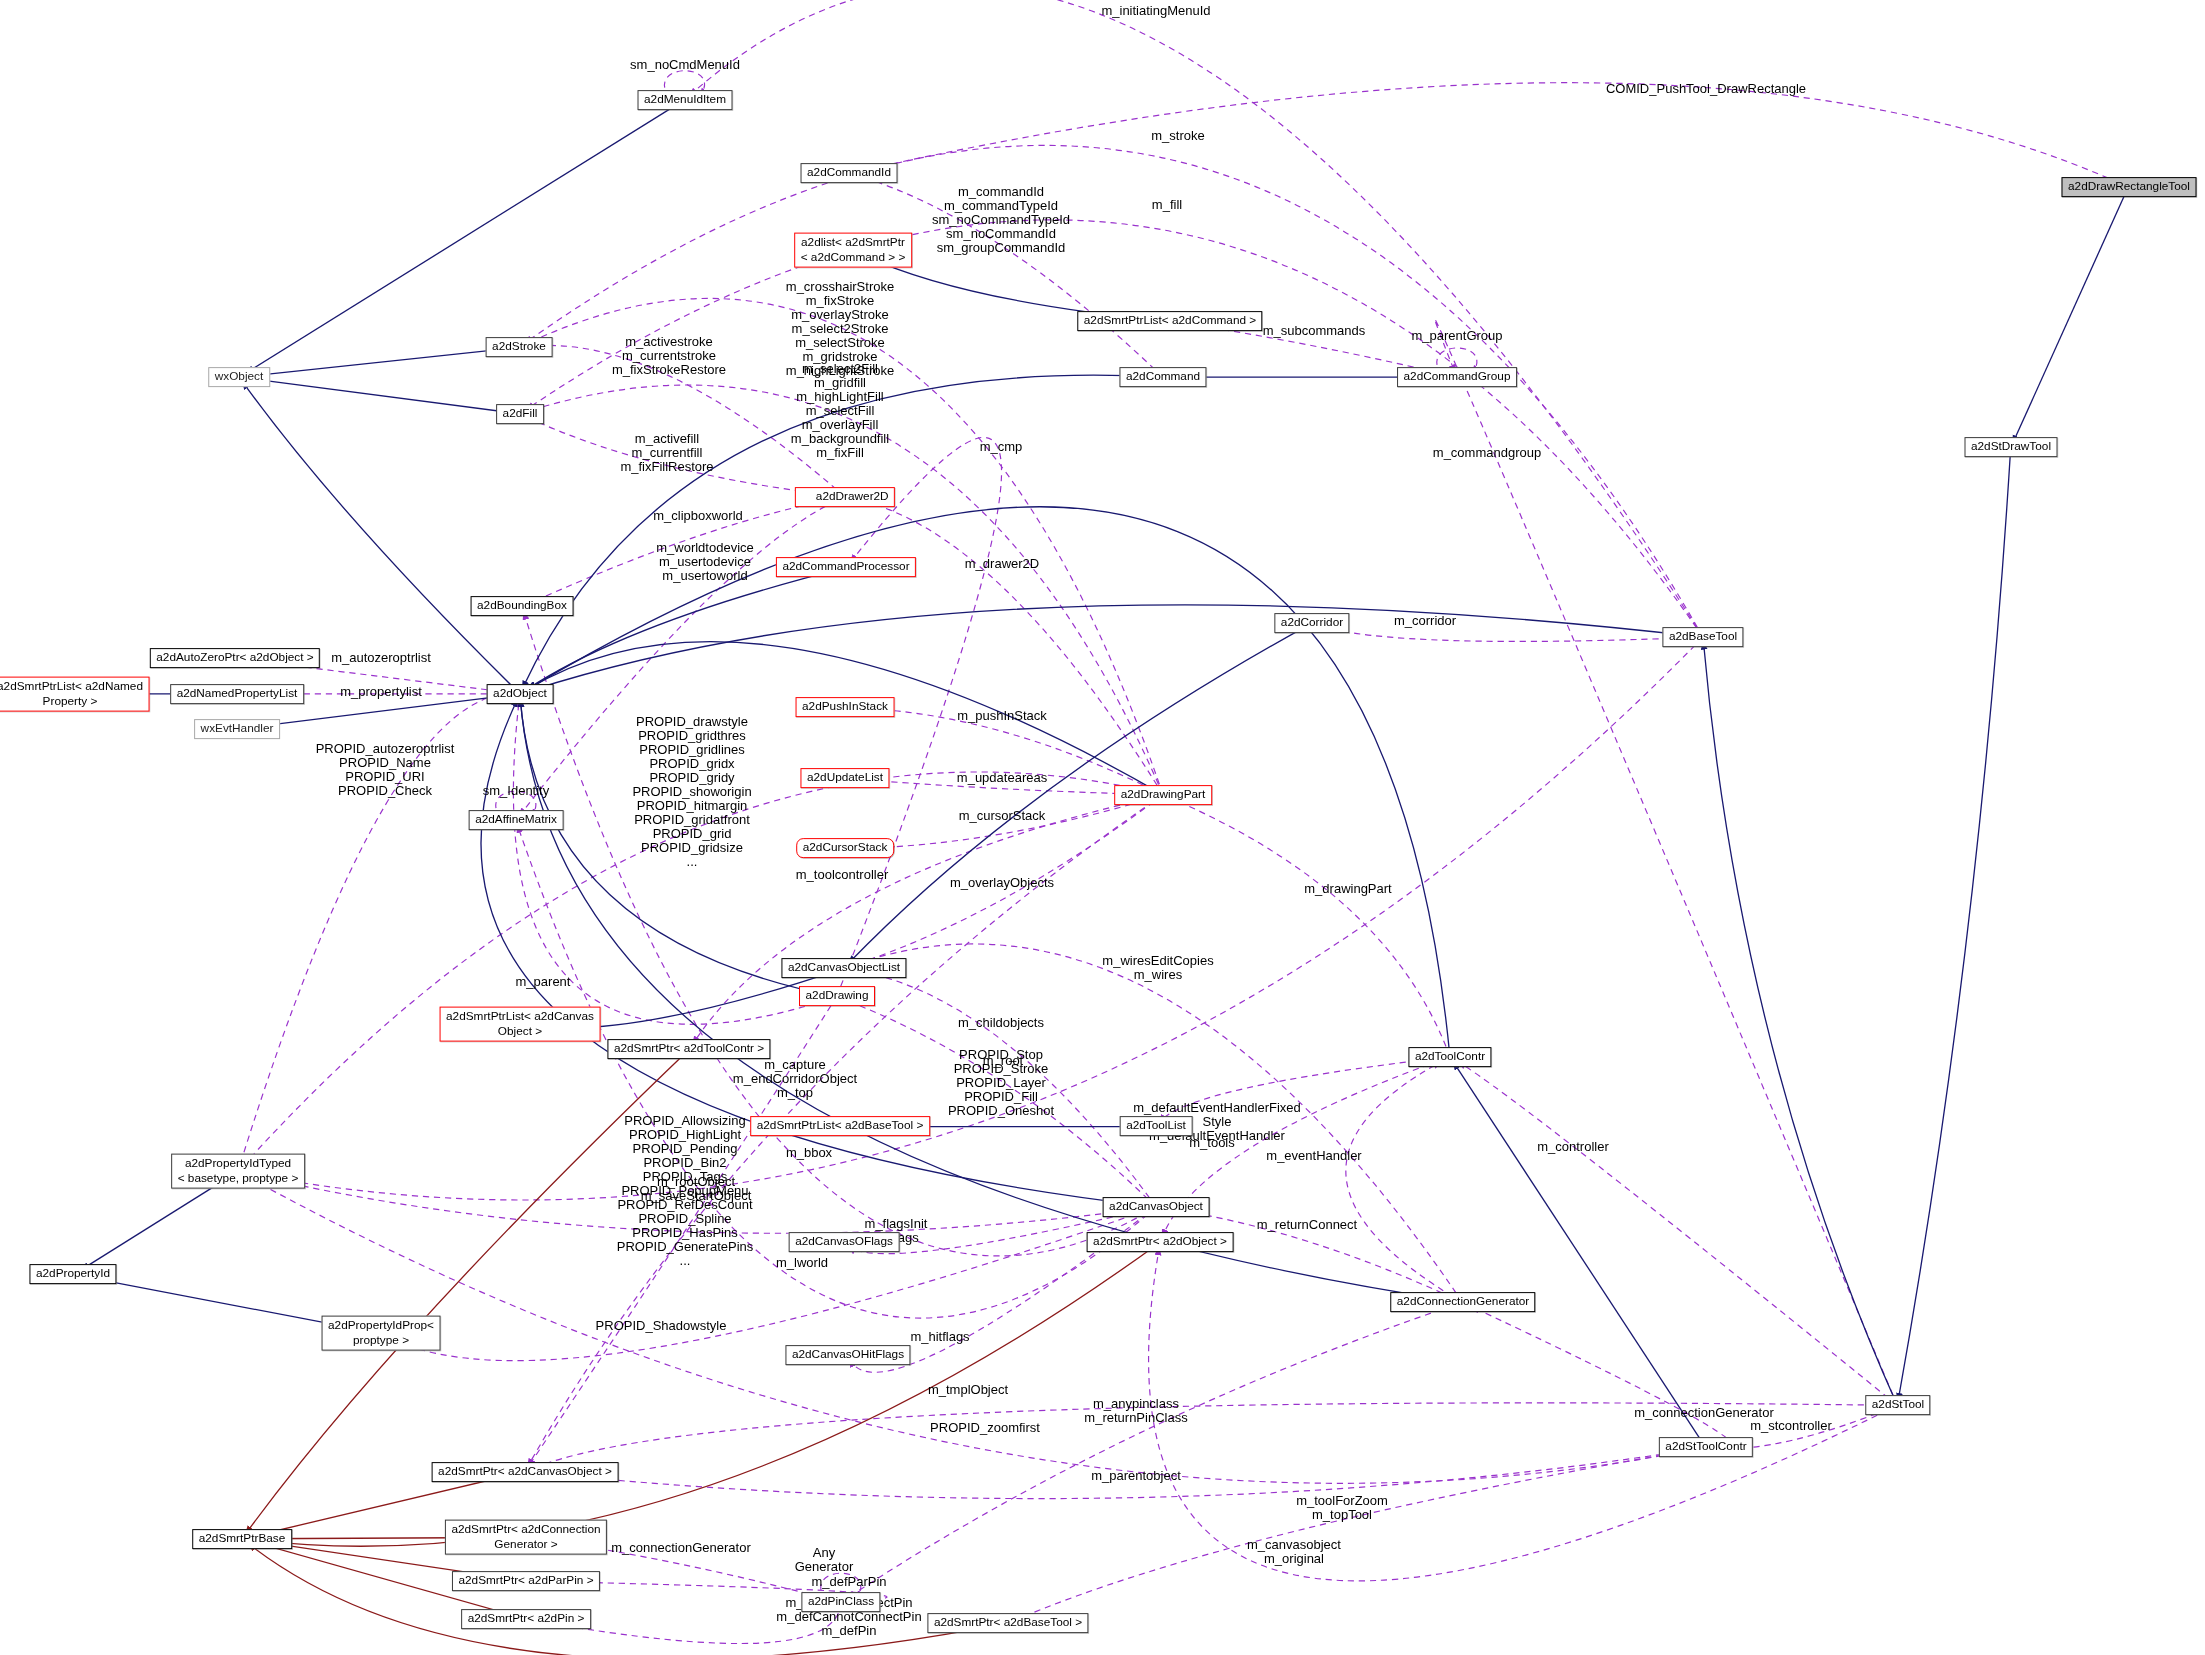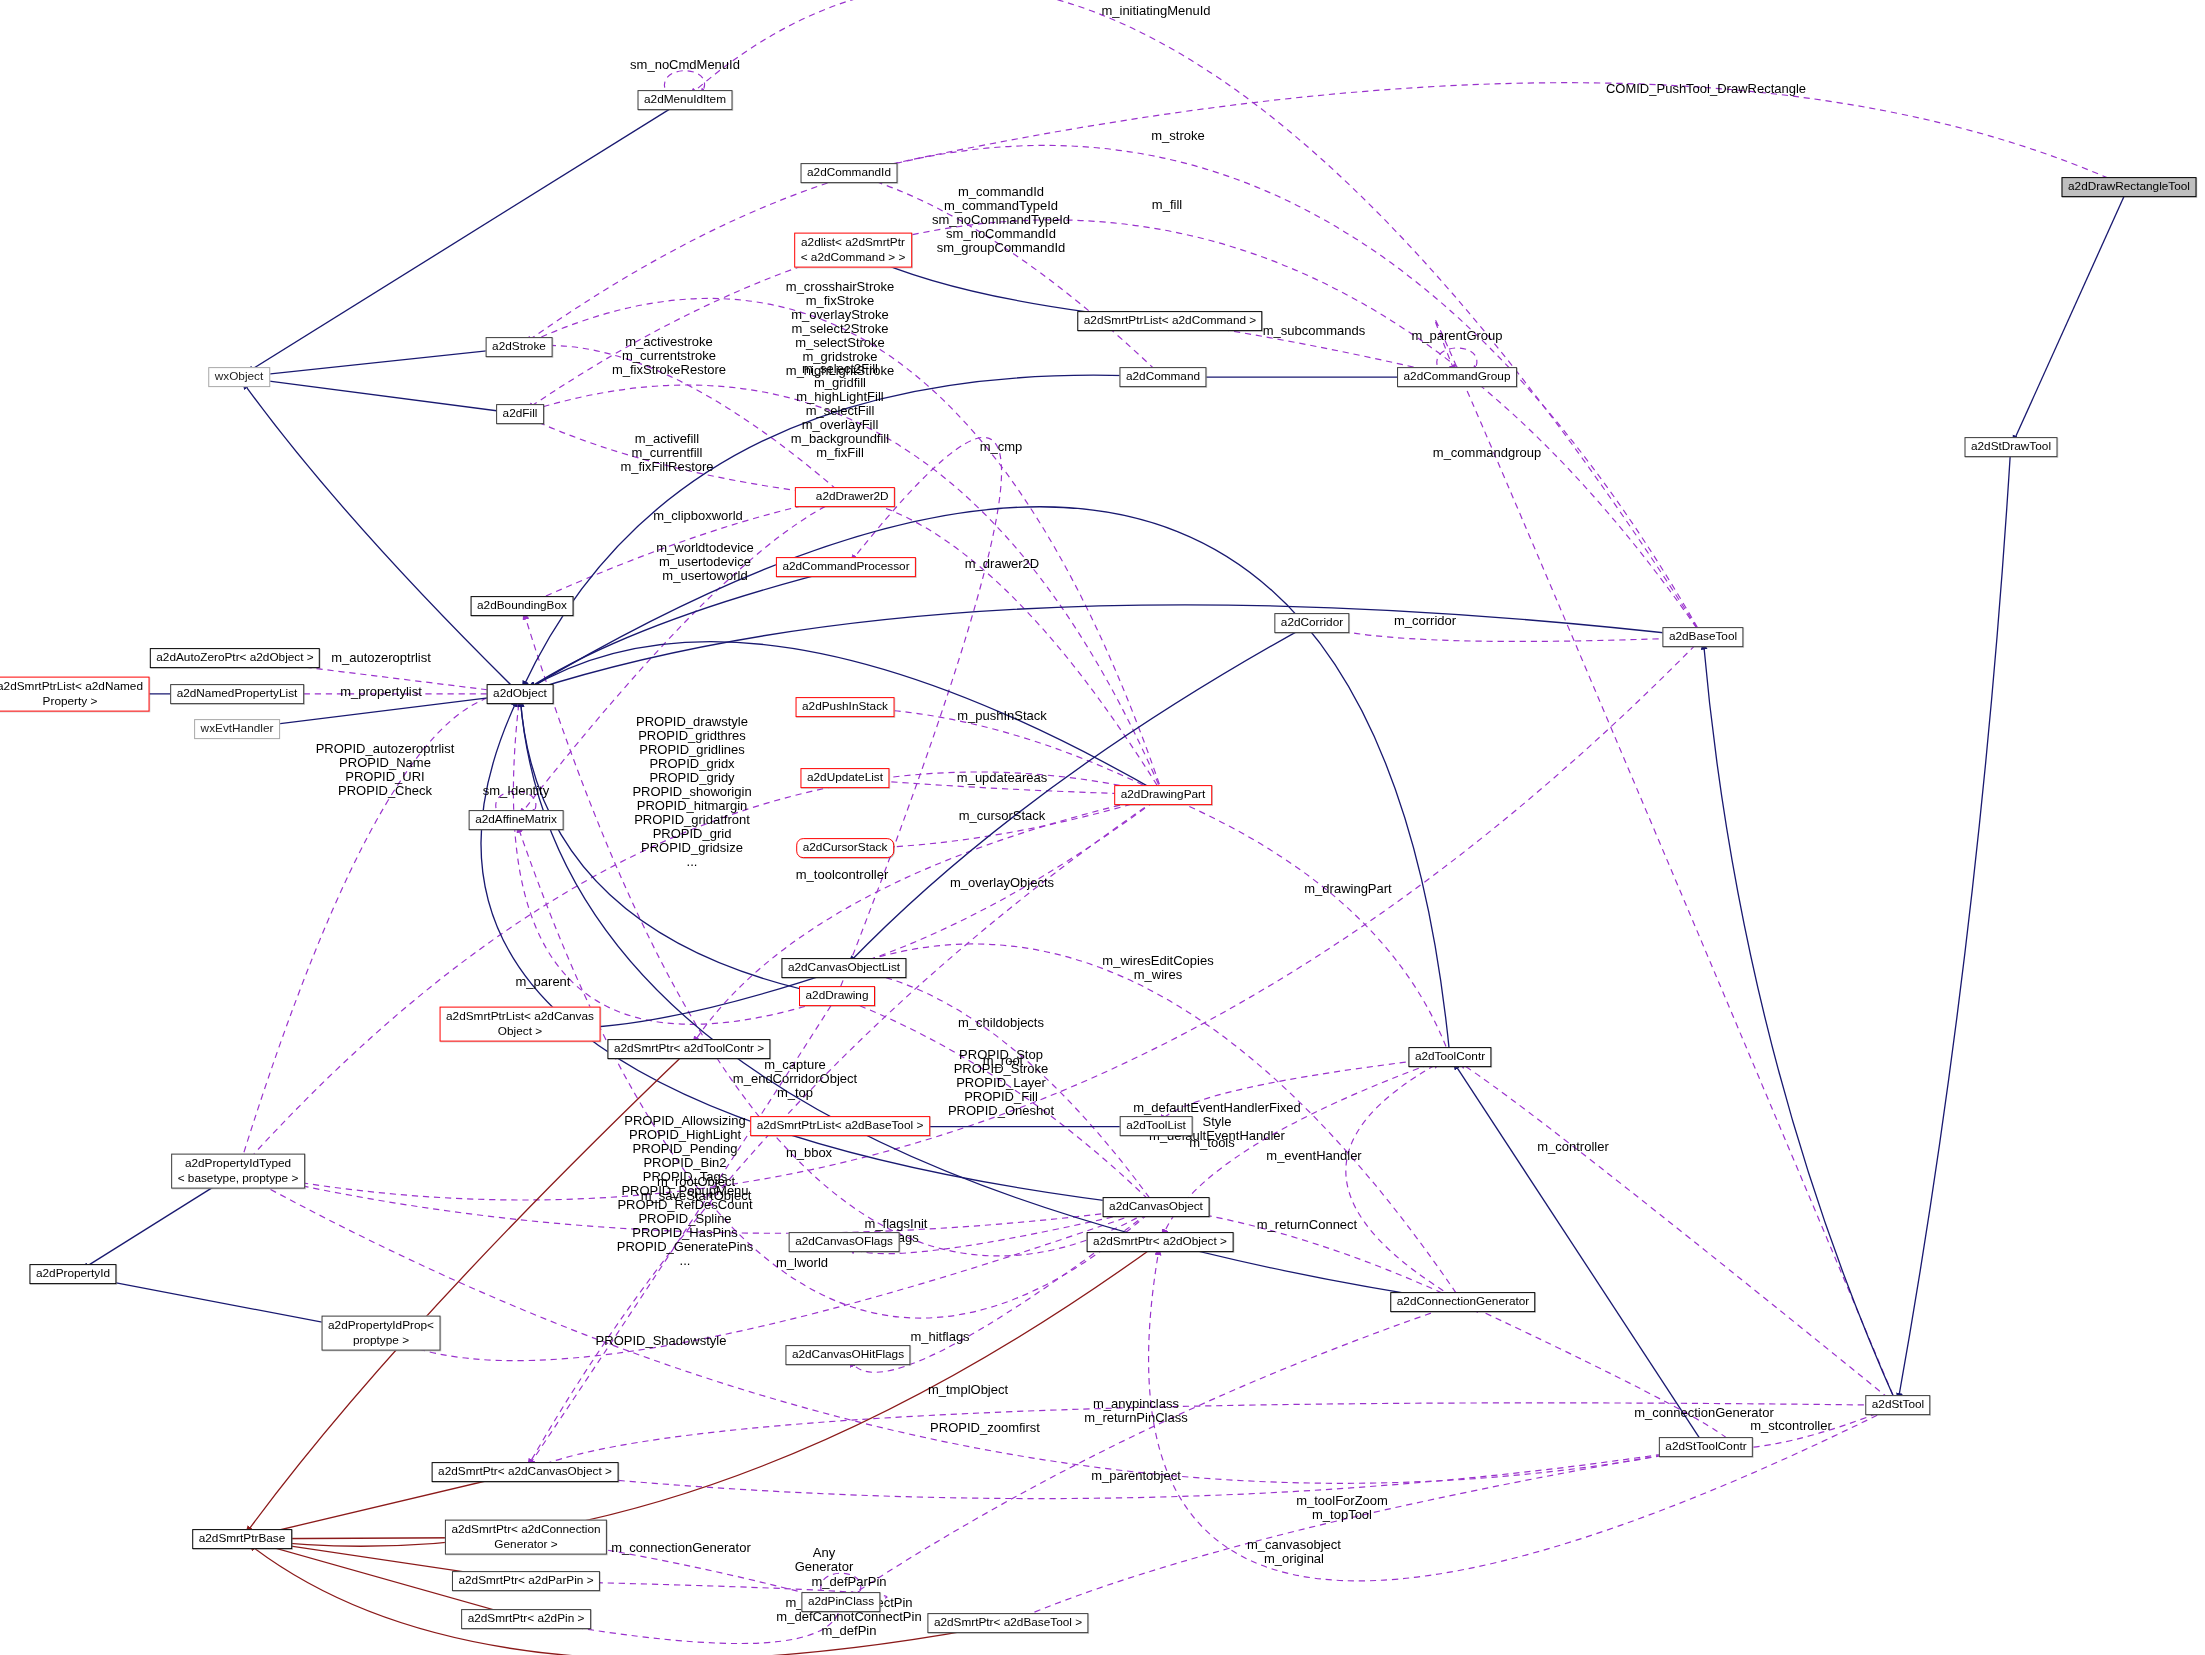--- a/index.html
+++ b/index.html
@@ -280,21 +280,21 @@
 PROPID_HighLight
 PROPID_Pending
 PROPID_Bin2
 PROPID_Tags
 PROPID_PopupMenu
 PROPID_RefDesCount
 PROPID_Spline
 PROPID_HasPins
 PROPID_GeneratePins
 ...</div>
-      <div class="elabel" style="left: 661px; top: 1326px; margin-top: 15px;">PROPID_Shadowstyle</div>
+      <div class="elabel" style="left: 661px; top: 1326px;">PROPID_Shadowstyle</div>
       <div class="elabel" style="left: 968px; top: 1390px;">m_tmplObject</div>
       <div class="elabel" style="left: 985px; top: 1428px;">PROPID_zoomfirst</div>
       <div class="elabel" style="left: 1136px; top: 1411px;">m_anypinclass
 m_returnPinClass</div>
       <div class="elabel" style="left: 1136px; top: 1476px;">m_parentobject</div>
       <div class="elabel" style="left: 1294px; top: 1508px; margin-left: 48px;">m_toolForZoom
 m_topTool</div>
       <div class="elabel" style="left: 1294px; top: 1552px;">m_canvasobject
 m_original</div>
       <div class="elabel" style="left: 824px; top: 1560px;">Any

